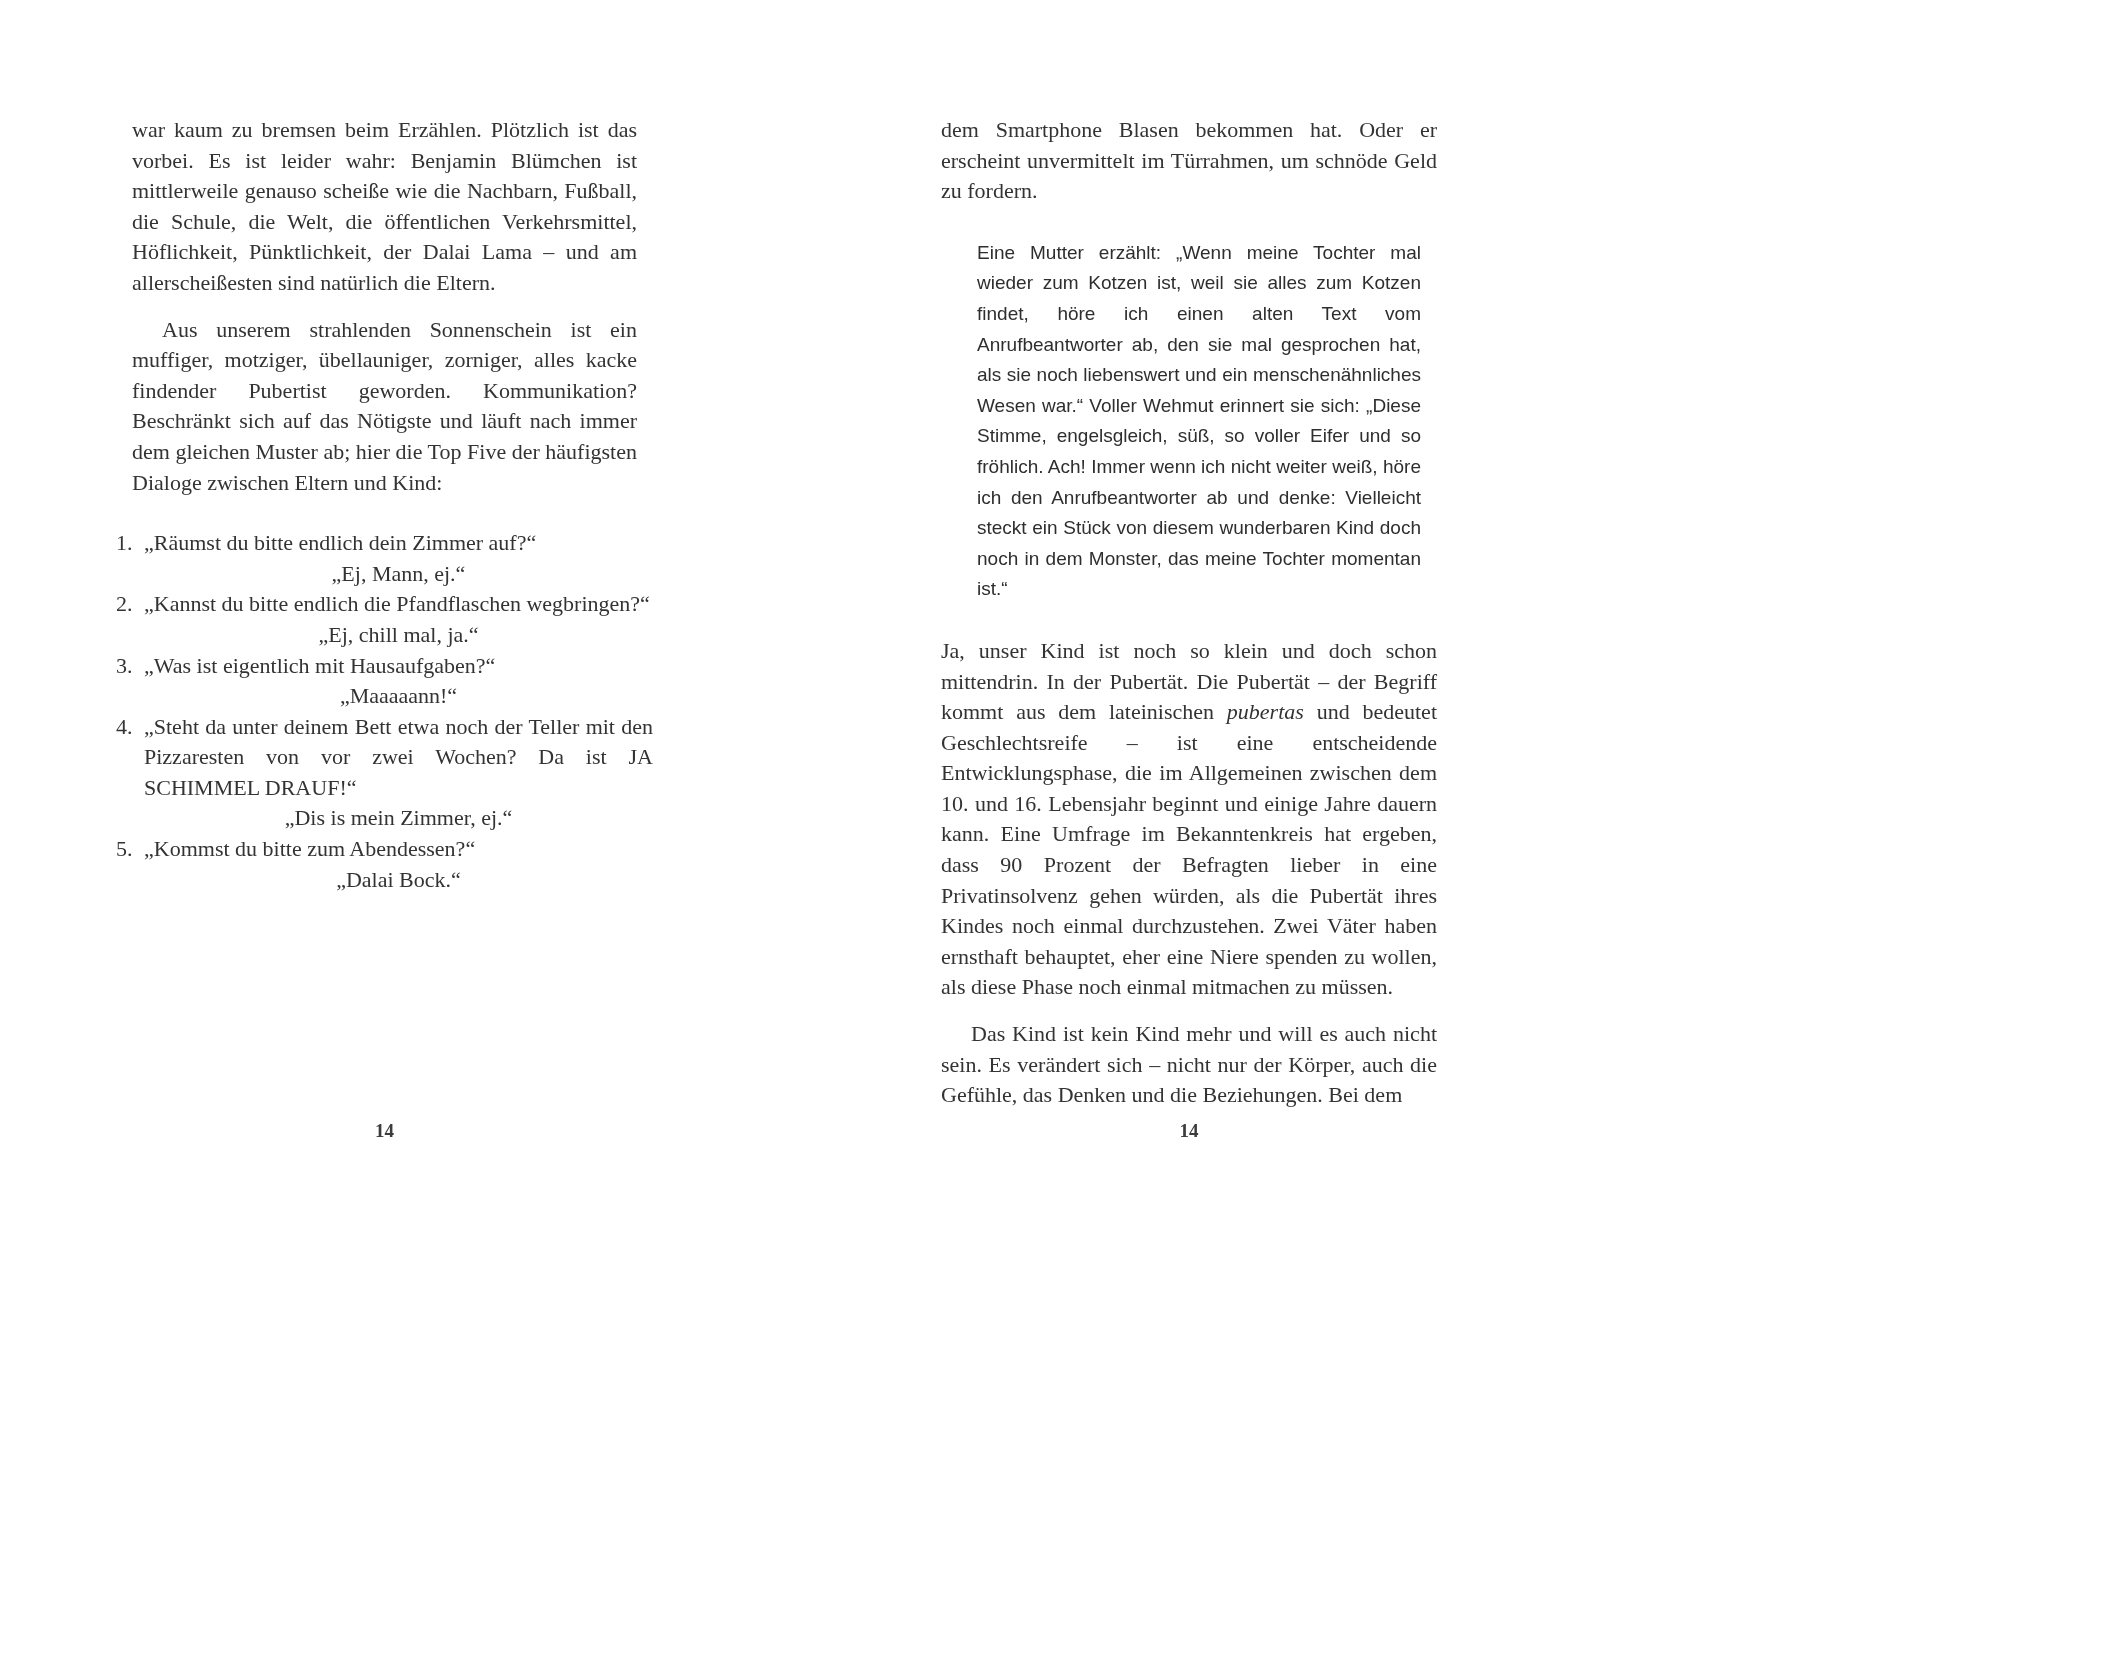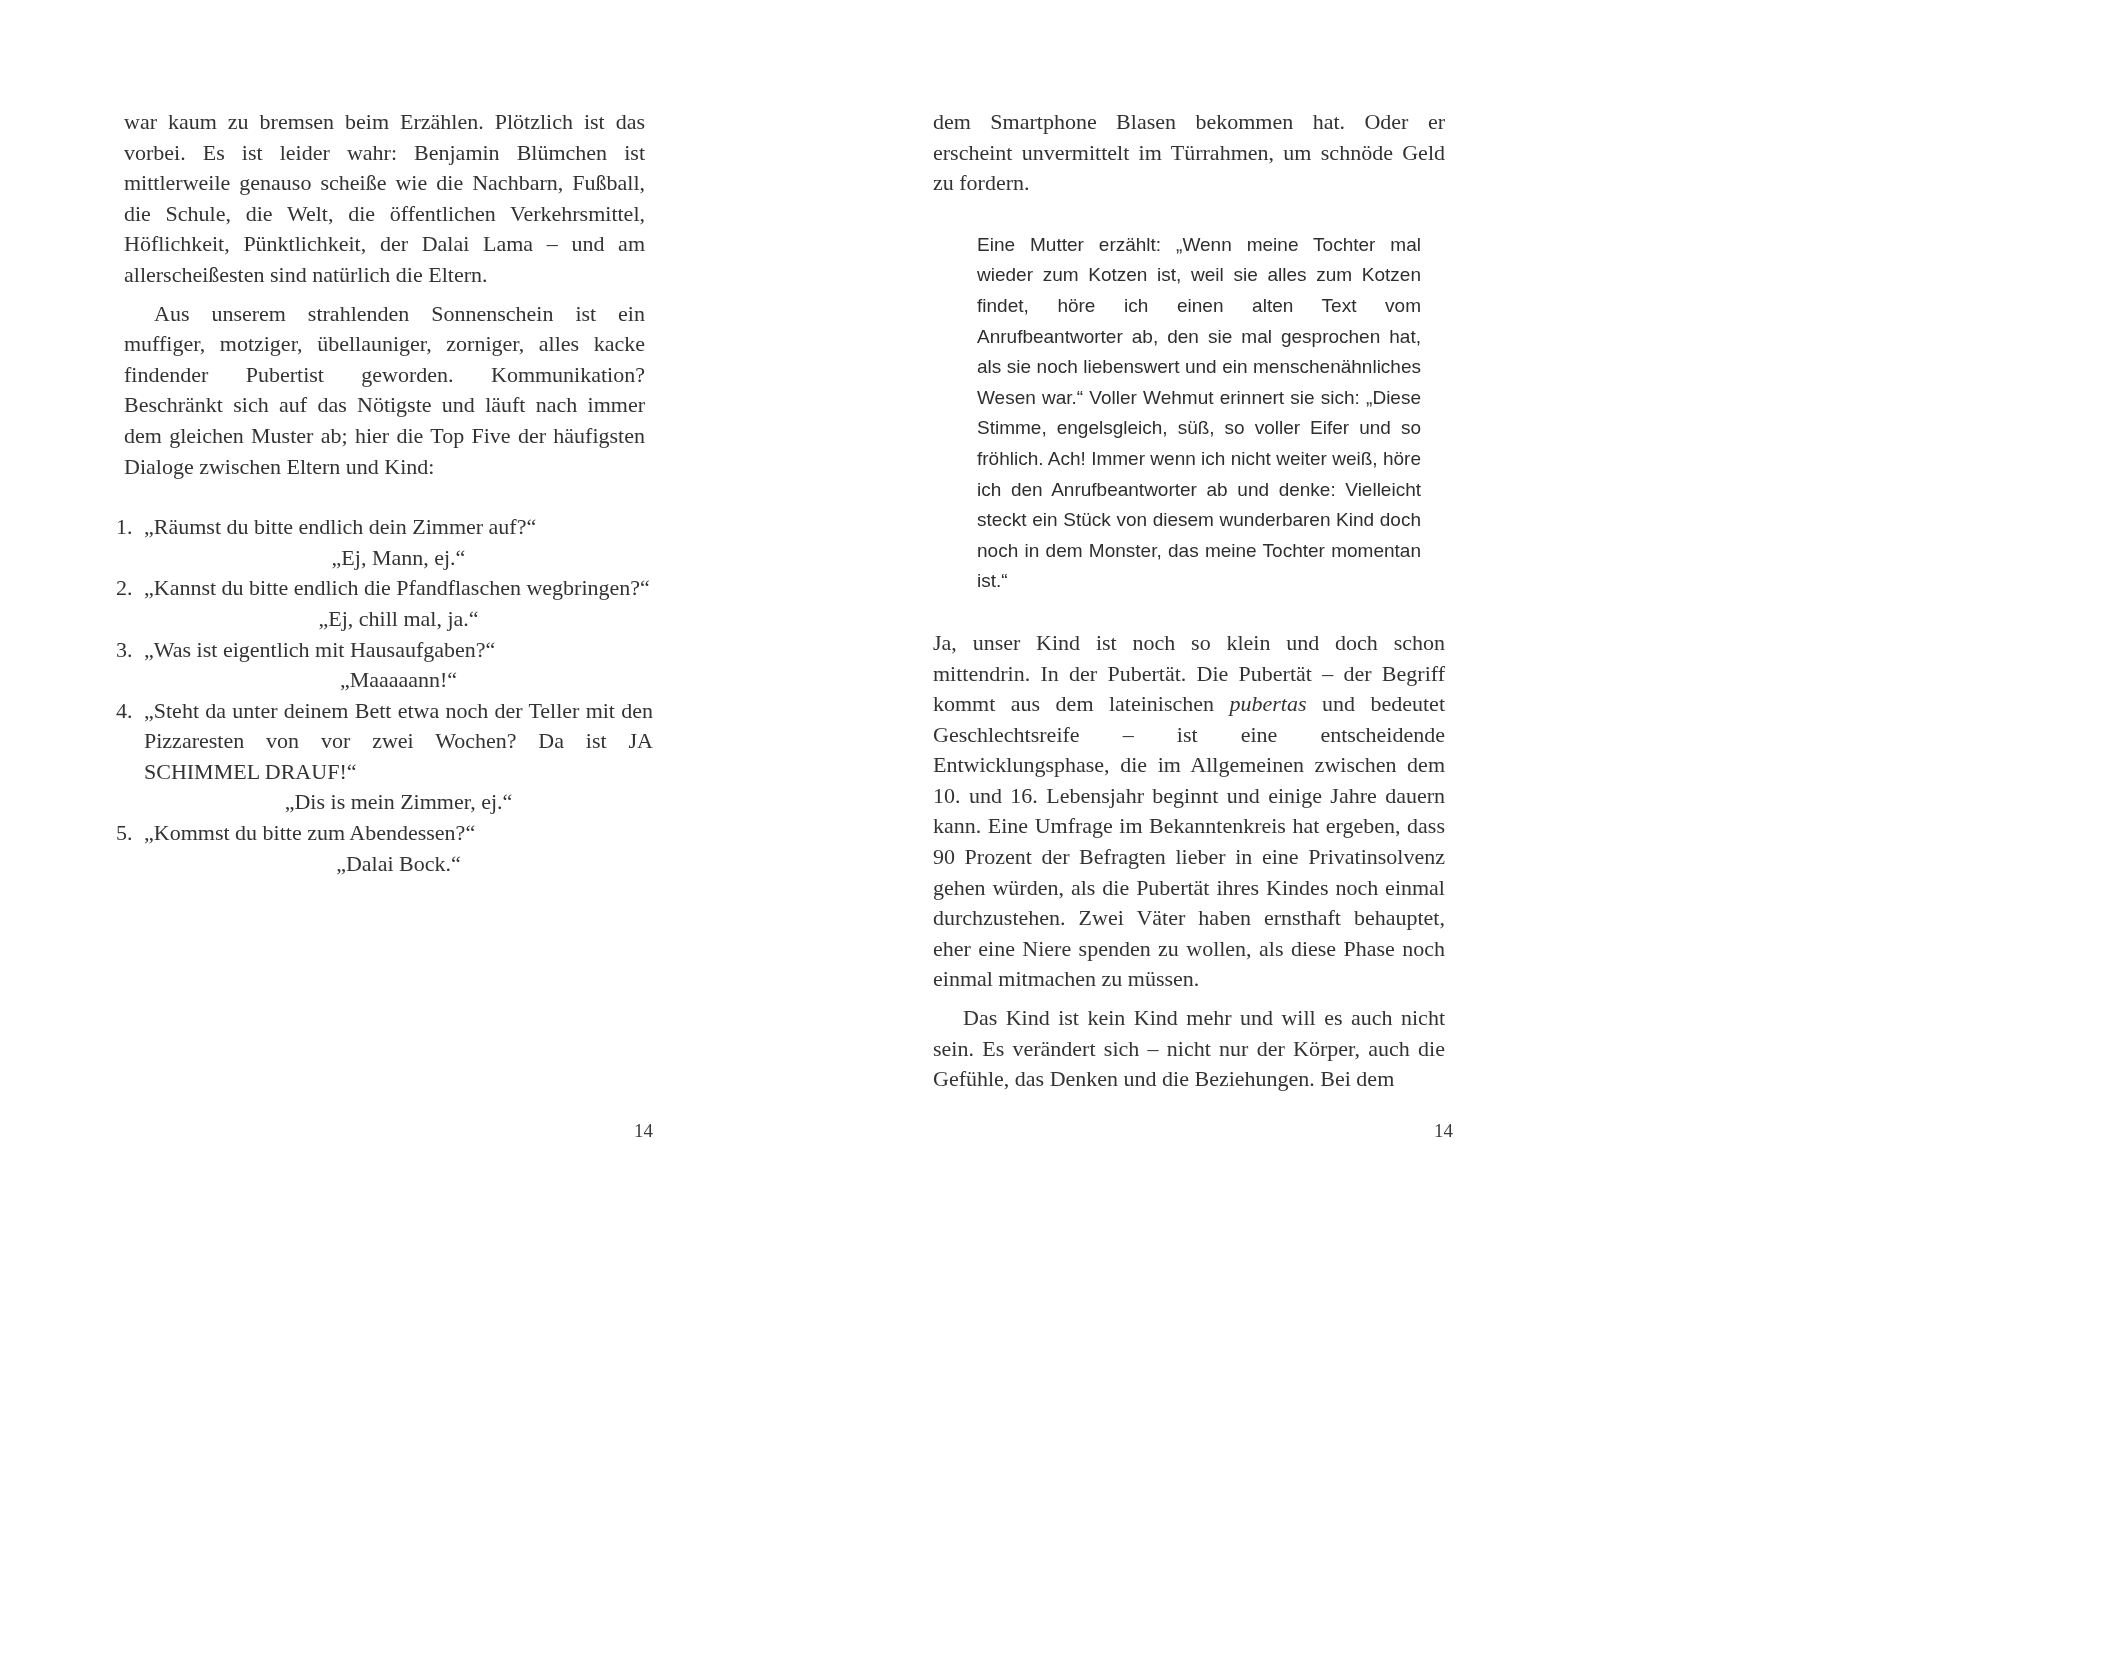--- a/index.html
+++ b/index.html
@@ -22,21 +22,21 @@
   }
   .col-left {
     left: 116px;
     width: 537px;
   }
   .col-right {
     left: 925px;
     width: 528px;
   }
   .para {
-    margin: 8px;
+    margin: 16px;
     font-size: 22px;
     line-height: 30.6px;
     text-align: justify;
     text-justify: inter-word;
   }
   .para.indent {
     text-indent: 30px;
   }
   .dialog-list {
     margin: 30px 0 31px 0;
@@ -67,21 +67,22 @@
     color: #2e2e2e;
   }
   .latin {
     font-style: italic;
   }
   .page-number {
     position: absolute;
     top: 1120px;
     font-size: 19px;
     color: #3c3c3c;
-    text-align: right;
+    text-align: center;
+    font-weight: bold;
   }
   .page-number.pn-left {
     left: 116px;
     width: 537px;
   }
   .page-number.pn-right {
     left: 925px;
     width: 528px;
   }
 </style>

